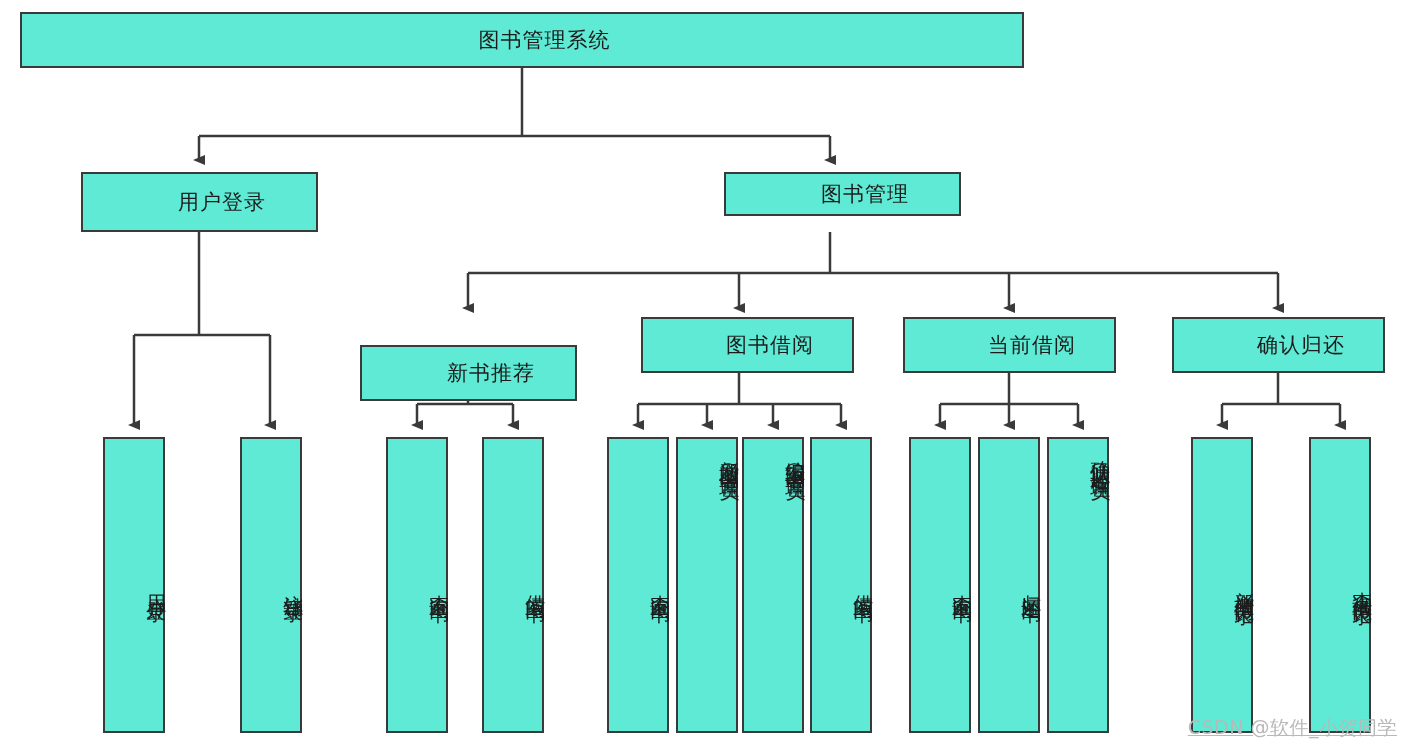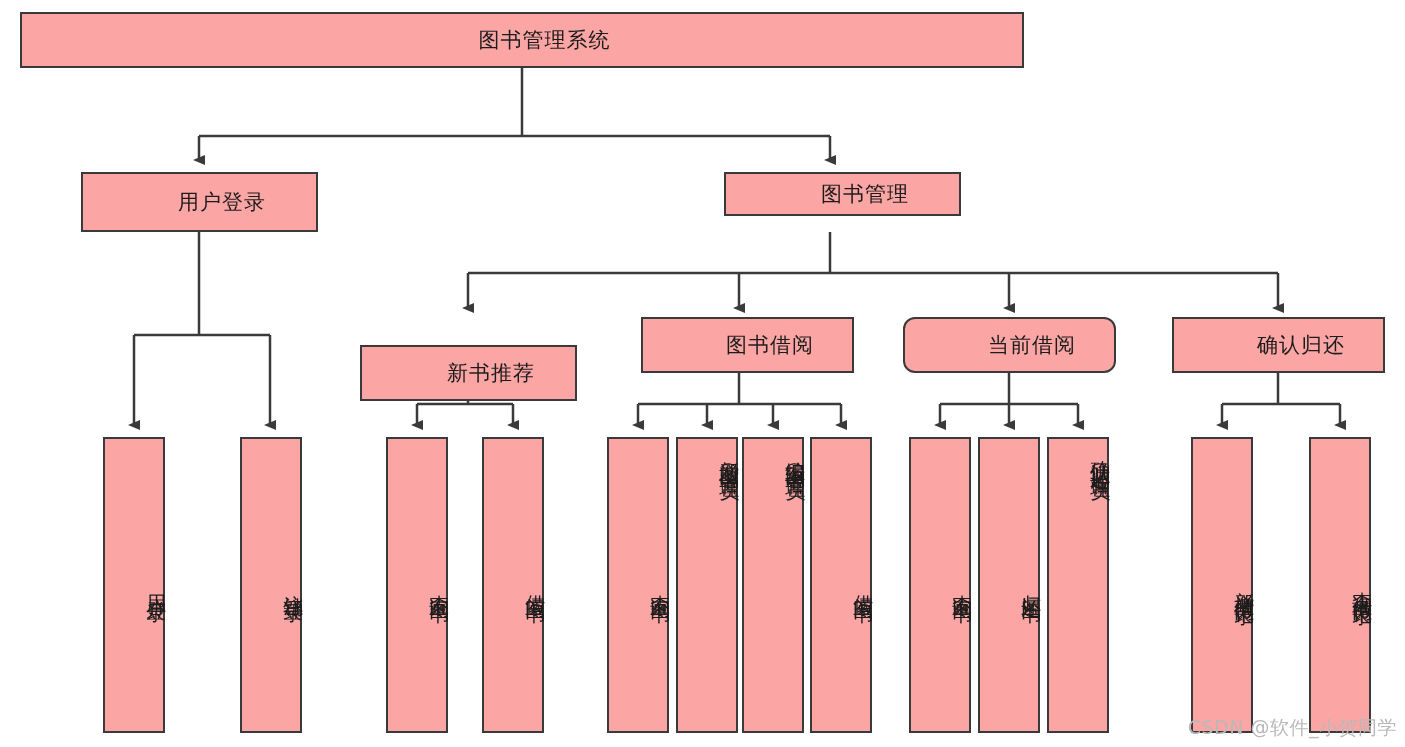--- a/index.html
+++ b/index.html
@@ -21,21 +21,21 @@
     position: absolute;
     left: 0;
     top: 0;
     width: 1405px;
     height: 747px;
     pointer-events: none;
   }
   .node {
     position: absolute;
     box-sizing: border-box;
-    background: #fca5a5;
+    background: #5eead4;
     border: 2px solid #3a3a3a;
     display: flex;
     align-items: center;
     justify-content: center;
     color: #1c1c1c;
     padding-left: 45px;
   }
   .node.horiz {
     font-size: 21px;
     letter-spacing: 1px;
@@ -60,20 +60,21 @@
     padding-top: 6px;
   }
   .watermark {
     position: absolute;
     right: 8px;
     bottom: 6px;
     font-size: 19px;
     color: #b9b9b9;
     letter-spacing: 0.5px;
     white-space: nowrap;
+    text-decoration: underline;
   }
 </style>
 </head>
 <body>
 
 <div id="canvas">
 
   <svg class="wires" viewBox="0 0 1405 747">
     <defs>
       <marker id="arrow" markerWidth="12" markerHeight="12" refX="5" refY="6" orient="auto" markerUnits="userSpaceOnUse">
@@ -134,21 +135,21 @@
   <div class="node horiz" style="left:724px; top:172px; width:237px; height:44px;">
     <span class="label-h">图书管理</span>
   </div>
 
   <div class="node horiz" style="left:360px; top:317px; width:217px; height:56px;margin-top:28px;">
     <span class="label-h">新书推荐</span>
   </div>
   <div class="node horiz" style="left:633px; top:317px; width:213px; height:56px;margin-left:8px;">
     <span class="label-h">图书借阅</span>
   </div>
-  <div class="node horiz" style="left:903px; top:317px; width:213px; height:56px;border-radius:12px;">
+  <div class="node horiz" style="left:903px; top:317px; width:213px; height:56px;">
     <span class="label-h">当前借阅</span>
   </div>
   <div class="node horiz" style="left:1172px; top:317px; width:213px; height:56px;">
     <span class="label-h">确认归还</span>
   </div>
 
   <div class="node vert" style="left:103px; top:437px; width:62px; height:296px;">
     <span class="label-v">用户登录</span>
   </div>
   <div class="node vert" style="left:240px; top:437px; width:62px; height:296px;">

